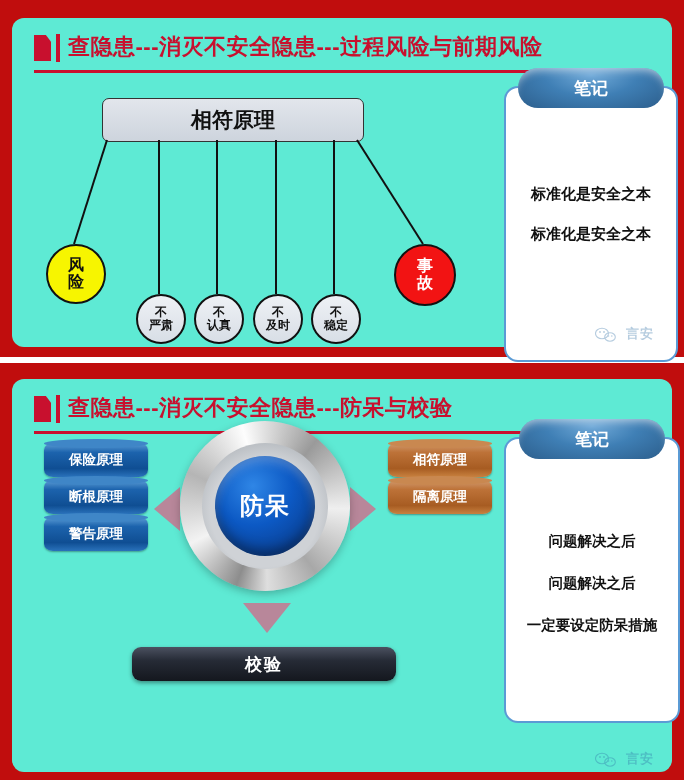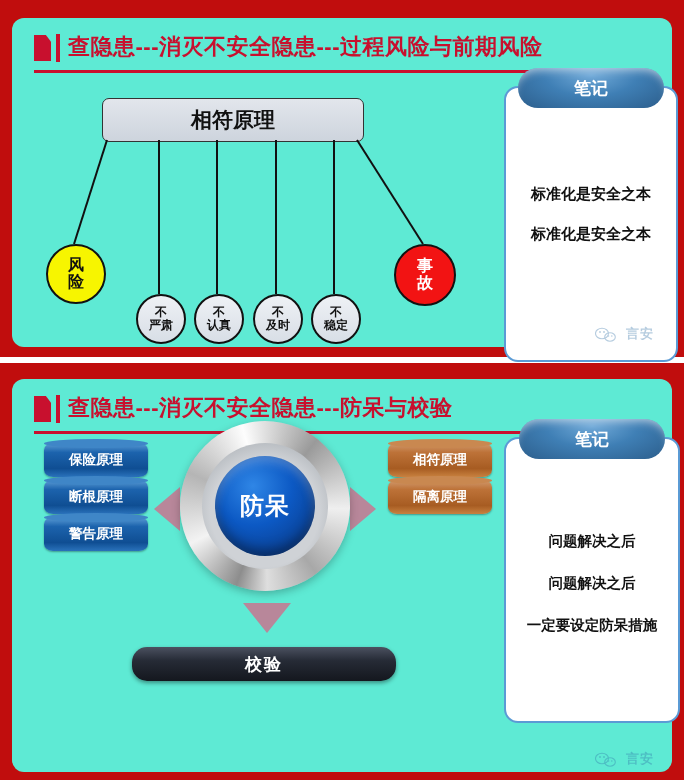--- a/index.html
+++ b/index.html
@@ -163,21 +163,21 @@
     border-top:22px solid transparent;border-bottom:22px solid transparent;
     border-left:26px solid #b8879a;
   }
   .tri.d{
     left:231px;top:168px;
     border-left:24px solid transparent;border-right:24px solid transparent;
     border-top:30px solid #b8879a;
   }
 
   .bottombar{
-    position:absolute;left:120px;top:212px;width:264px;height:34px;border-radius:15px;
+    position:absolute;left:120px;top:212px;width:264px;height:34px;border-radius:9px;
     background:linear-gradient(180deg,#4b5160 0%,#262b36 40%,#14171e 100%);
     display:flex;align-items:center;justify-content:center;
     color:#ffffff;font-size:17px;font-weight:bold;letter-spacing:2px;
     box-shadow:0 2px 4px rgba(0,0,0,.4);
   }
 </style>
 </head>
 <body>
 
 <div class="deck">

